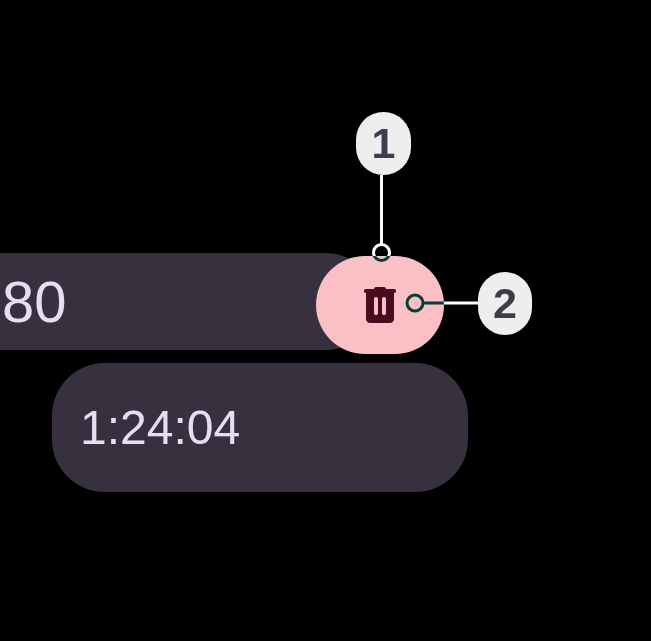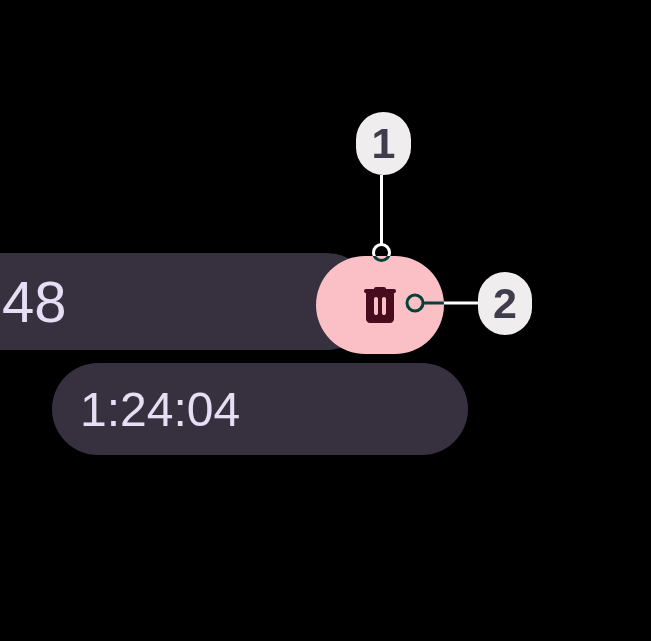--- a/index.html
+++ b/index.html
@@ -22,21 +22,21 @@
   }
   #chip-main {
     left: -60px; top: 253px;
     width: 373px; height: 97px;
     border-radius: 48.5px;
     padding-left: 62px;
     font-size: 58px;
   }
   #chip-lap {
     left: 52px; top: 363px;
-    width: 388px; height: 92px;
+    width: 388px; height: 129px;
     border-radius: 52.5px;
     padding-left: 28px;
     font-size: 48px;
   }
 
   
   #delete-btn {
     position: absolute;
     left: 316px; top: 256px;
     width: 128px; height: 98px;
@@ -77,21 +77,21 @@
     font-weight: 600;
     z-index: 6;
   }
   #bubble-1 { left: 356px; top: 112px; width: 55px; height: 63px; border-radius: 28px; }
   #bubble-2 { left: 478px; top: 272px; width: 54px; height: 63px; border-radius: 27px; }
 </style>
 </head>
 <body>
 
 <div class="chip" id="chip-main">
-  <span>48</span>
+  <span>80</span>
 </div>
 
 <button id="delete-btn">
   <svg xmlns="http://www.w3.org/2000/svg" viewBox="0 -960 960 960" aria-hidden="true">
     <path d="M280-120q-33 0-56.5-23.5T200-200v-520q-17 0-28.5-11.5T160-760q0-17 11.5-28.5T200-800h160q0-17 11.5-28.5T400-840h160q17 0 28.5 11.5T600-800h160q17 0 28.5 11.5T800-760q0 17-11.5 28.5T760-720v520q0 33-23.5 56.5T680-120H280Zm120-160q17 0 28.5-11.5T440-320v-280q0-17-11.5-28.5T400-640q-17 0-28.5 11.5T360-600v280q0 17 11.5 28.5T400-280Zm160 0q17 0 28.5-11.5T600-320v-280q0-17-11.5-28.5T560-640q-17 0-28.5 11.5T520-600v280q0 17 11.5 28.5T560-280Z"></path>
   </svg>
 </button>
 
 <div class="chip" id="chip-lap">
   <span>1:24:04</span>

